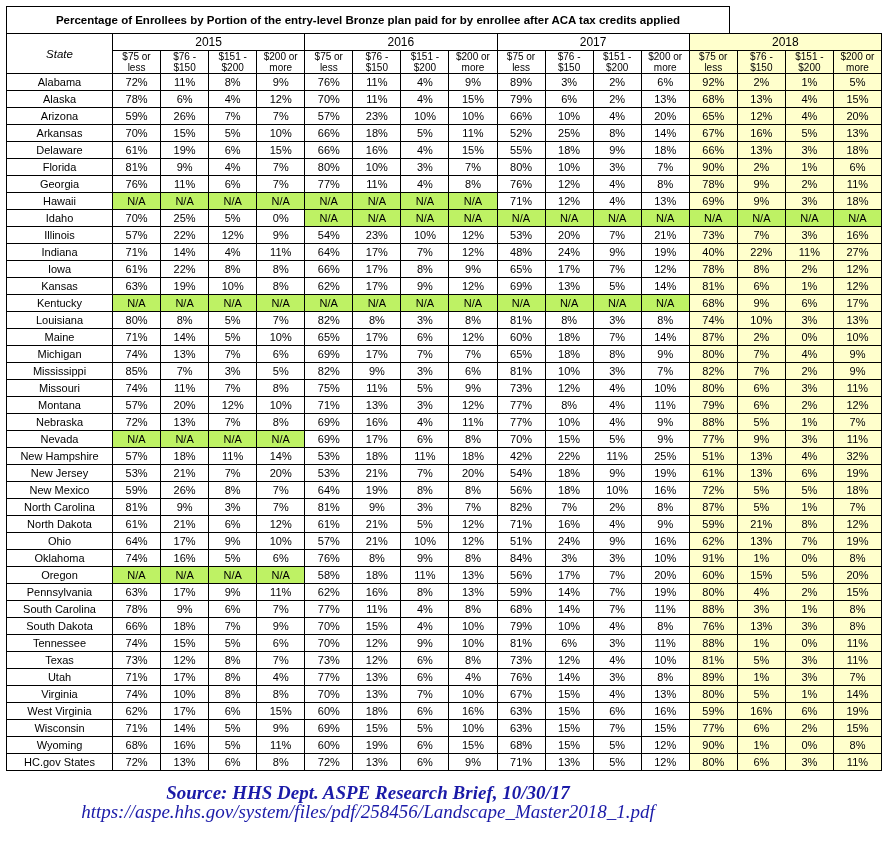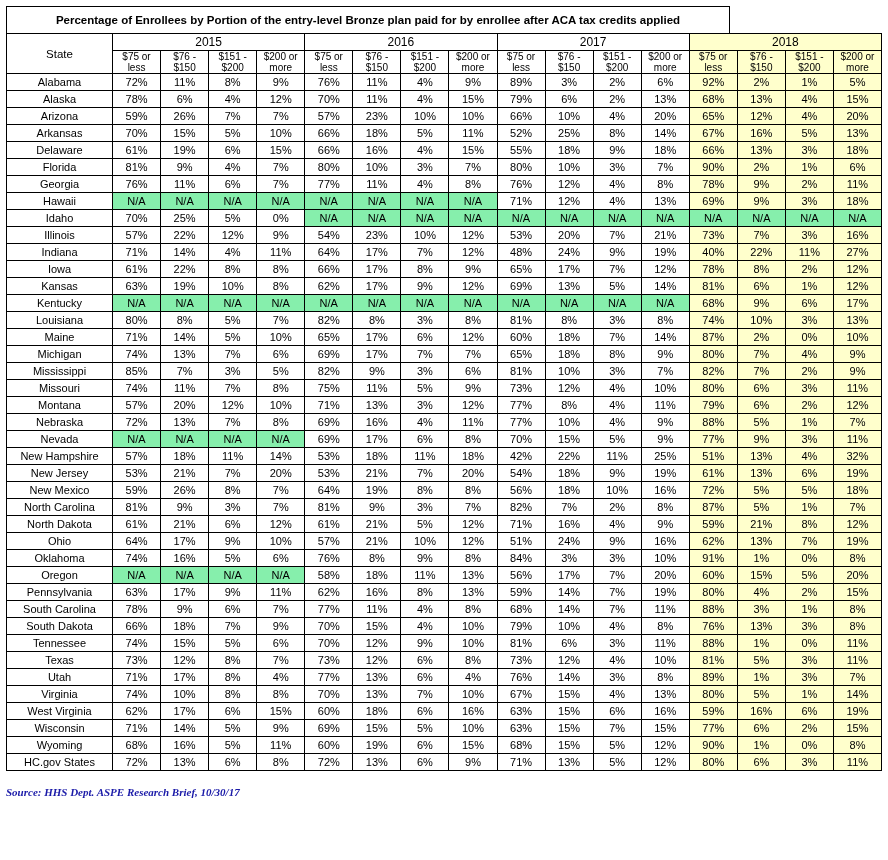--- a/index.html
+++ b/index.html
@@ -63,44 +63,45 @@
     font-size: 10px;
     line-height: 11px;
     height: 34px;
     padding: 1px 0;
   }
   .state-hdr {
     font-weight: bold;
     font-size: 11.5px;
     text-align: center;
     padding-right: 0;
+    font-style: italic;
   }
   .y2018 {
     background: #ffffcc;
   }
   .na {
-    background: #86efac;
+    background: #bef264;
   }
   .bold-val {
     font-weight: bold;
     margin-top: 8px;
   }
   td.datacell {
     width: 48px;
   }
   tr.total td {
     font-weight: normal;
   }
   .source {
-    text-align: left;
+    text-align: center;
     margin-top: 12px;
     font-family: "Liberation Serif", serif;
     font-style: italic;
     font-weight: bold;
-    font-size: 11px;
+    font-size: 19px;
     color: #1a1aa8;
     line-height: 19px;
   }
   .source .line2 {
     font-weight: normal;
   }
 </style>
 </head>
 <body>
 
@@ -917,15 +918,16 @@
           <td class="datacell y2018 bold-val">80%</td>
           <td class="datacell y2018">6%</td>
           <td class="datacell y2018">3%</td>
           <td class="datacell y2018">11%</td>
         </tr>
       </tbody>
   </table>
 
   <div class="source">
     <div>Source: HHS Dept. ASPE Research Brief, 10/30/17</div>
+    <div class="line2">https://aspe.hhs.gov/system/files/pdf/258456/Landscape_Master2018_1.pdf</div>
   </div>
 
 </div>
 
 </body></html>

